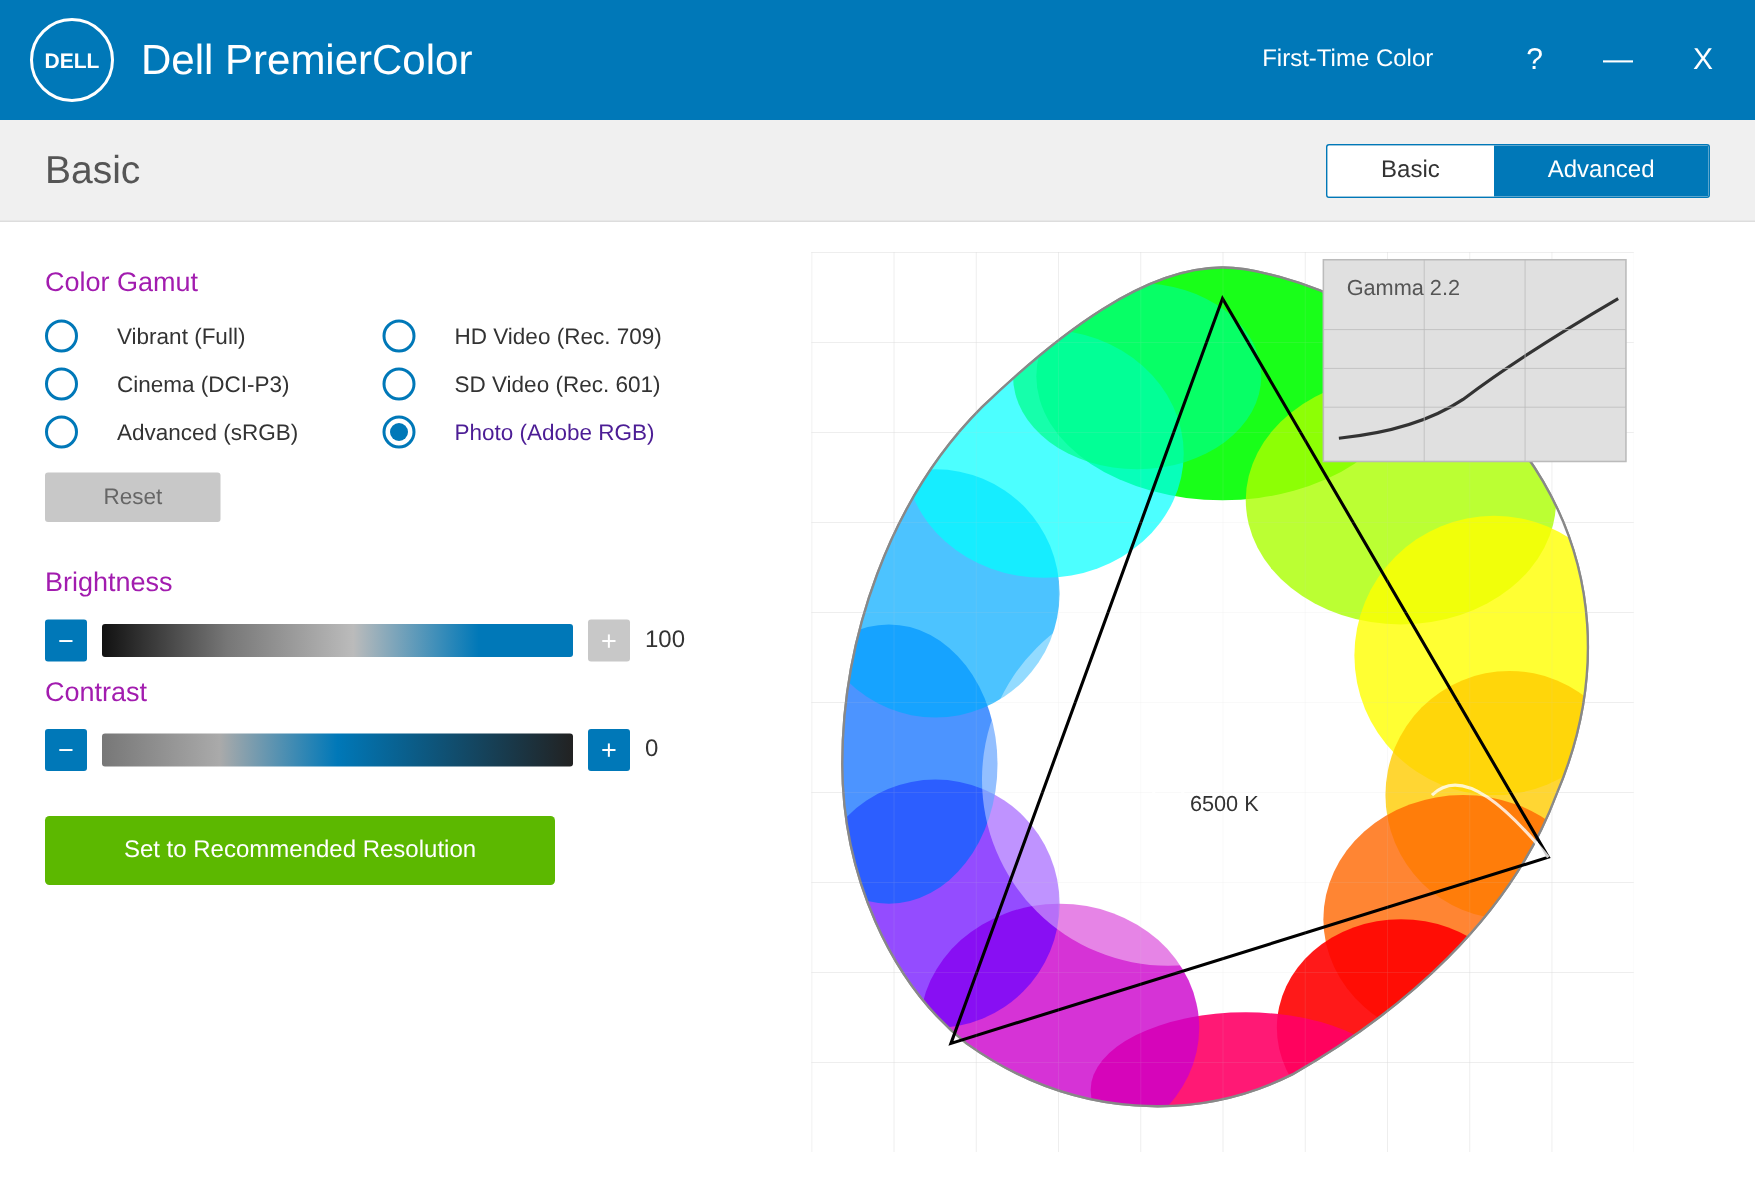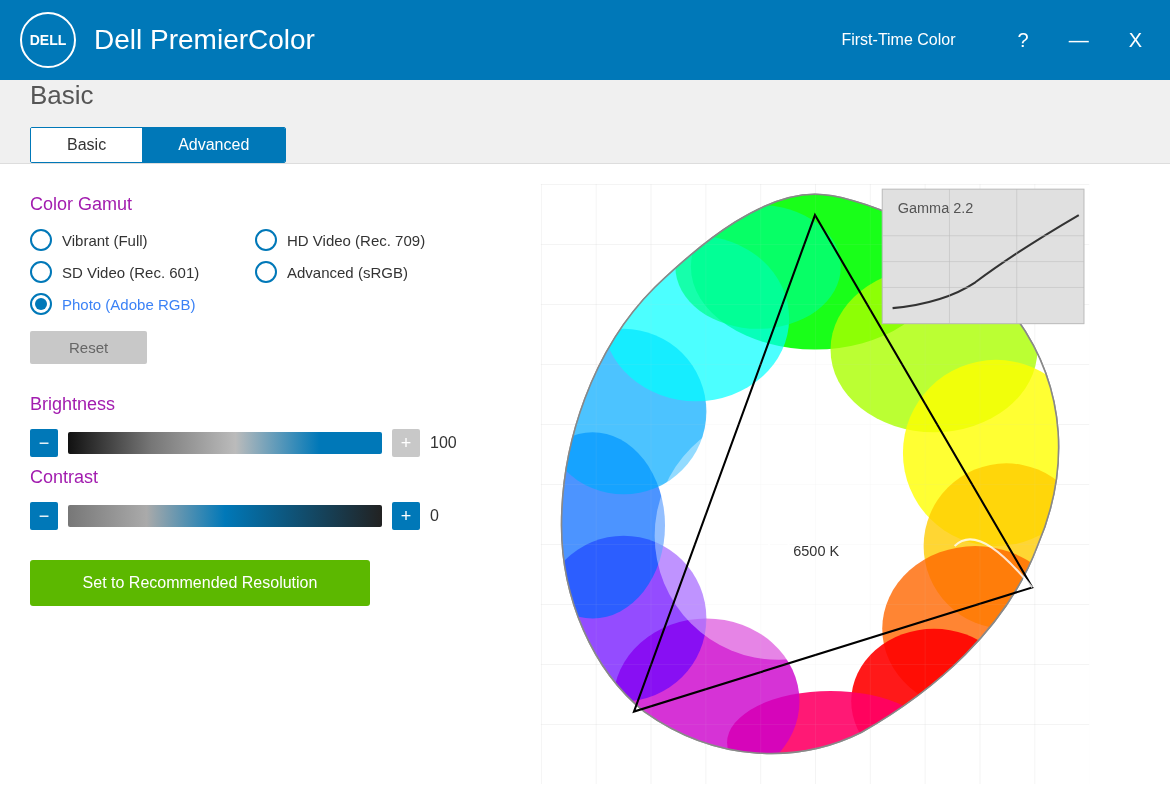--- a/index.html
+++ b/index.html
@@ -30,26 +30,25 @@
       font-size: 16px; color: white; margin-right: 30px;
     }
     .titlebar-btn {
       font-size: 20px; color: white; margin-left: 24px; cursor: pointer;
       background: none; border: none; padding: 4px 8px;
     }
 
     
     .header-bar {
       background: #f0f0f0;
-      height: 84px;
-      display: flex;
-      align-items: flex-start;
+      height: 68px;
+      display: flex;
+      align-items: center;
       padding: 0 30px;
       border-bottom: 1px solid #ddd;
-      flex-direction: column;
     }
     .header-title {
       font-size: 26px; font-weight: 300; color: #555; flex: 1;
     }
     .tab-group {
       display: flex;
       border: 1px solid #0078b8;
       border-radius: 2px;
       overflow: hidden;
     }
@@ -90,21 +89,21 @@
     }
     .radio-grid {
       display: grid;
       grid-template-columns: 1fr 1fr;
       gap: 10px 10px;
       margin-bottom: 16px;
     }
     .radio-item {
       display: flex;
       align-items: center;
-      gap: 10px;
+      gap: 26px;
       cursor: pointer;
     }
     .radio-circle {
       width: 22px; height: 22px;
       border-radius: 50%;
       border: 2px solid #0078b8;
       display: flex; align-items: center; justify-content: center;
       flex-shrink: 0;
       background: white;
     }
@@ -114,21 +113,21 @@
     .radio-circle.selected::after {
       content: '';
       width: 12px; height: 12px;
       border-radius: 50%;
       background: #0078b8;
     }
     .radio-label {
       font-size: 15px; color: #333;
     }
     .radio-label.selected {
-      color: #3b82f6;
+      color: #4c1d95;
     }
     .reset-btn {
       background: #c8c8c8;
       border: none;
       padding: 8px 39px;
       font-size: 15px;
       color: #666;
       border-radius: 2px;
       cursor: pointer;
       margin-bottom: 20px;
@@ -230,20 +229,24 @@
       <div class="radio-item">
         <div class="radio-circle"></div>
         <span class="radio-label">Vibrant (Full)</span>
       </div>
 
       <div class="radio-item">
         <div class="radio-circle"></div>
         <span class="radio-label">HD Video (Rec. 709)</span>
       </div>
 
+      <div class="radio-item">
+        <div class="radio-circle"></div>
+        <span class="radio-label">Cinema (DCI-P3)</span>
+      </div>
 
       <div class="radio-item">
         <div class="radio-circle"></div>
         <span class="radio-label">SD Video (Rec. 601)</span>
       </div>
 
       <div class="radio-item">
         <div class="radio-circle"></div>
         <span class="radio-label">Advanced (sRGB)</span>
       </div>

